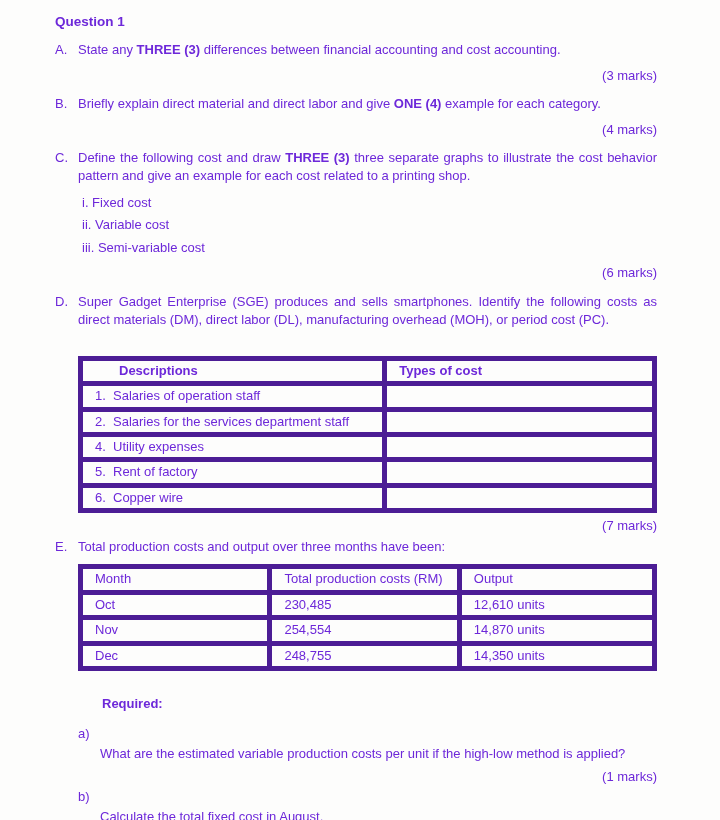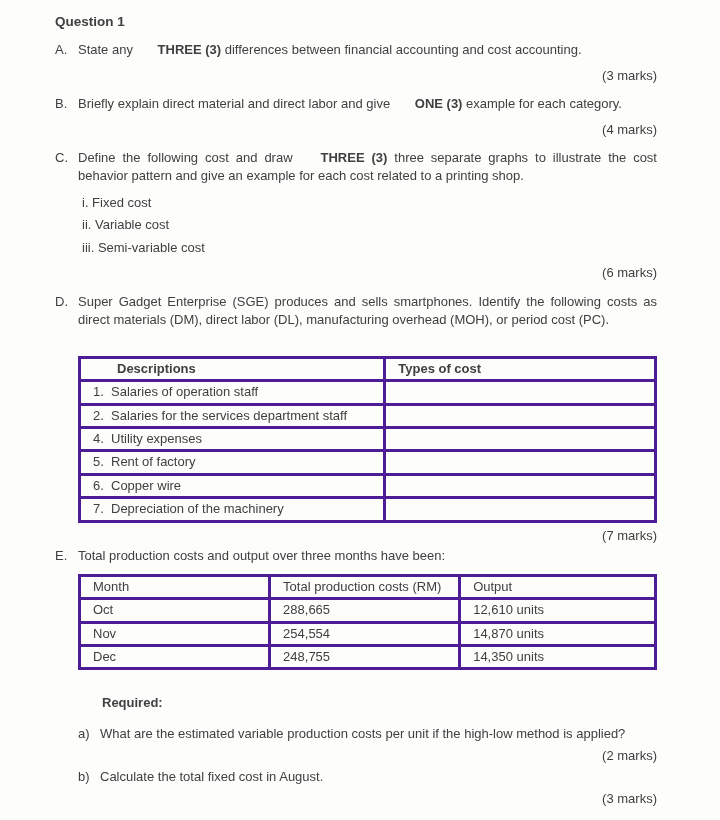--- a/index.html
+++ b/index.html
@@ -6,21 +6,21 @@
   html, body { margin: 0; padding: 0; }
   body {
     background: #ffffff;
     font-family: "Liberation Sans", sans-serif;
   }
   .page {
     position: relative;
     width: 720px;
     height: 820px;
     background: #fdfdfc;
-    color: #404040;
+    color: #6d28d9;
     font-size: 13px;
     line-height: 1.42;
     padding: 12px 63px 0 55px;
     overflow: hidden;
   }
   .title {
     font-weight: bold;
     font-size: 13.5px;
     margin: 0 0 10px 0;
   }
@@ -29,38 +29,38 @@
     margin: 0;
   }
   .item .label {
     flex: none;
     width: 23px;
   }
   .item .text {
     flex: 1;
     text-align: justify;
   }
-  b { font-weight: bold; margin-left: 21px; }
+  b { font-weight: bold; }
   .marks {
     text-align: right;
     margin: 7px 0 10px 0;
   }
   .sublist {
     margin: 8px 0 0 23px;
   }
   .sublist div { margin: 4px; }
   .tbl-wrap-d { margin: 26px 0 0 23px; }
   .tbl-wrap-e { margin: 8px 0 0 23px; }
   table {
     border-collapse: collapse;
     width: 100%;
     font-size: 13px;
   }
   td, th {
-    border: 3px solid #4c1d95;
+    border: 5px solid #4c1d95;
     padding: 1px 12px;
     text-align: left;
     vertical-align: top;
     font-weight: normal;
     height: 19px;
   }
   .tbl-d col.c1 { width: 53%; }
   .tbl-d col.c2 { width: 47%; }
   .tbl-d th { font-weight: bold; }
   .tbl-d th.h-desc { padding-left: 36px; }
@@ -80,39 +80,40 @@
     display: flex;
     margin: 2px 0 0 23px;
   }
   .subitem .label {
     flex: none;
     width: 22px;
   }
   .subitem .text {
     flex: 1;
     text-align: justify;
+    margin-top: 20px;
   }
   .marks-tight { margin: 4px 0 2px 0; }
 </style>
 </head>
 <body>
 
 <div class="page">
 
   <h1 class="title">Question 1</h1>
 
   <div class="item">
     <span class="label">A.</span>
     <span class="text"><span>State any </span><b>THREE (3)</b><span> differences between financial accounting and cost accounting.</span></span>
   </div>
   <div class="marks">(3 marks)</div>
 
   <div class="item">
     <span class="label">B.</span>
-    <span class="text"><span>Briefly explain direct material and direct labor and give </span><b>ONE (3)</b><span> example for each category.</span></span>
+    <span class="text"><span>Briefly explain direct material and direct labor and give </span><b>ONE (4)</b><span> example for each category.</span></span>
   </div>
   <div class="marks">(4 marks)</div>
 
   <div class="item">
     <span class="label">C.</span>
     <span class="text"><span>Define the following cost and draw </span><b>THREE (3)</b><span> three separate graphs to illustrate the cost behavior pattern and give an example for each cost related to a printing shop.</span></span>
   </div>
   <div class="sublist">
     <div>i. Fixed cost</div>
     <div>ii. Variable cost</div>
@@ -147,24 +148,20 @@
       <tr>
         <td><span class="num">4.</span><span>Utility expenses</span></td>
         <td></td>
       </tr>
       <tr>
         <td><span class="num">5.</span><span>Rent of factory</span></td>
         <td></td>
       </tr>
       <tr>
         <td><span class="num">6.</span><span>Copper wire</span></td>
-        <td></td>
-      </tr>
-      <tr>
-        <td><span class="num">7.</span><span>Depreciation of the machinery</span></td>
         <td></td>
       </tr>
     </tbody>
       </table>
   </div>
   <div class="marks marks-tight">(7 marks)</div>
 
   <div class="item">
     <span class="label">E.</span>
     <span class="text">Total production costs and output over three months have been:</span>
@@ -178,21 +175,21 @@
           <col class="c3">
         </colgroup>
       <tbody>
           <tr>
         <td>Month</td>
         <td>Total production costs (RM)</td>
         <td>Output</td>
       </tr>
       <tr>
         <td>Oct</td>
-        <td>288,665</td>
+        <td>230,485</td>
         <td>12,610 units</td>
       </tr>
       <tr>
         <td>Nov</td>
         <td>254,554</td>
         <td>14,870 units</td>
       </tr>
       <tr>
         <td>Dec</td>
         <td>248,755</td>
@@ -201,21 +198,21 @@
     </tbody>
       </table>
   </div>
 
   <div class="required">Required:</div>
 
   <div class="subitem">
     <span class="label">a)</span>
     <span class="text">What are the estimated variable production costs per unit if the high-low method is applied?</span>
   </div>
-  <div class="marks marks-tight">(2 marks)</div>
+  <div class="marks marks-tight">(1 marks)</div>
 
   <div class="subitem">
     <span class="label">b)</span>
     <span class="text">Calculate the total fixed cost in August.</span>
   </div>
   <div class="marks marks-tight">(3 marks)</div>
 
 </div>
 
 </body></html>

